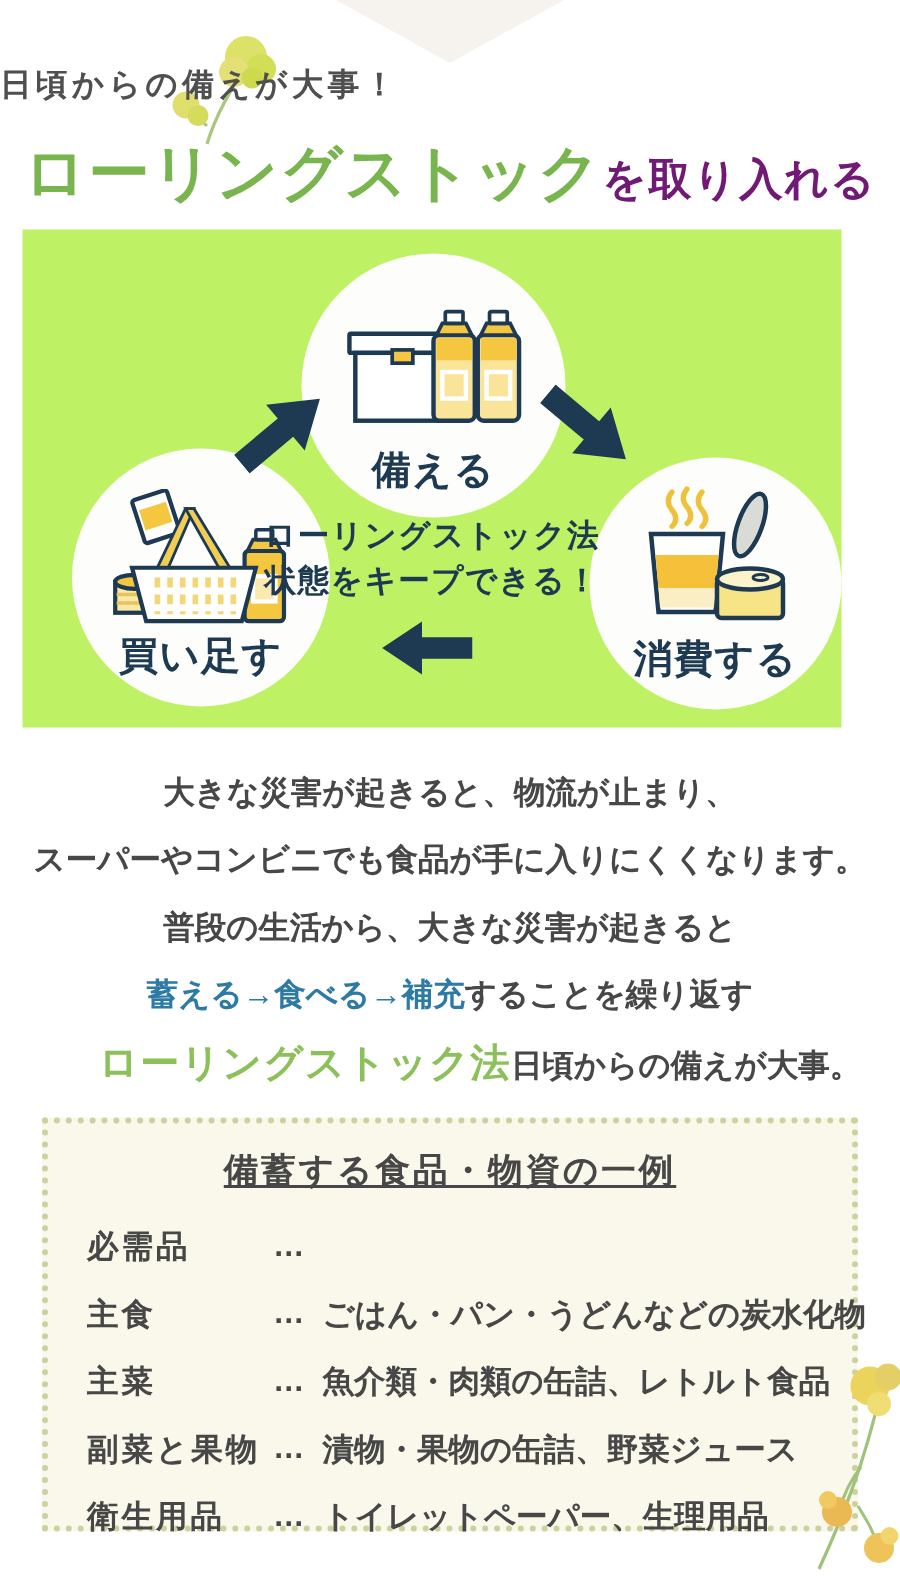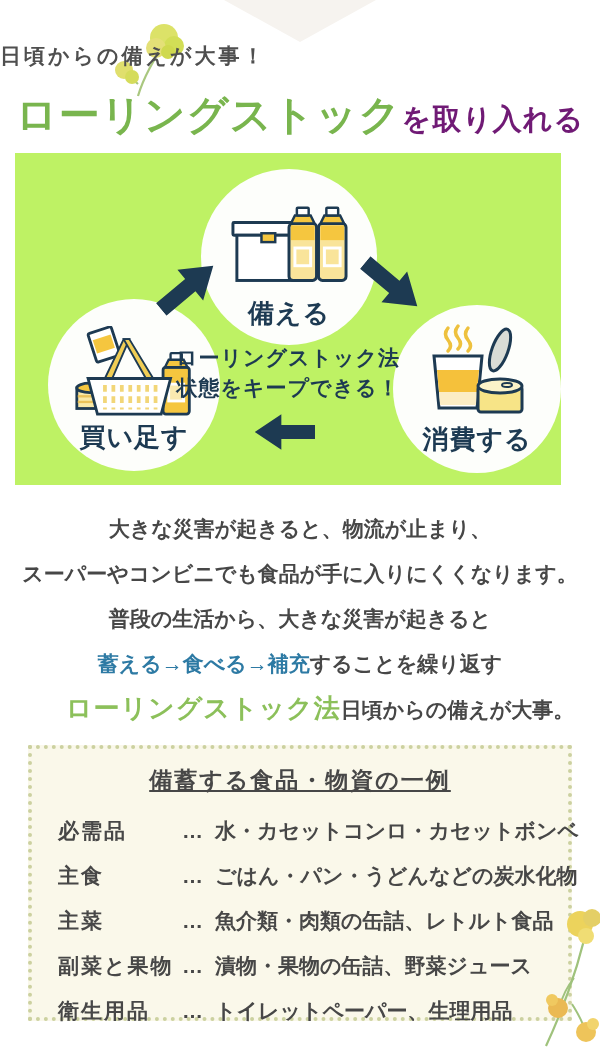--- a/index.html
+++ b/index.html
@@ -214,21 +214,20 @@
       <span class="hl-green">ローリングストック法</span><span>日頃からの備えが大事。</span>
     </div>
   </div>
 
   <div class="supply-box">
     <div class="supply-title">備蓄する食品・物資の一例</div>
     <div class="supply-list">
       <div class="supply-row">
         <span class="supply-category">必需品</span>
         <span class="supply-separator">…</span>
-        <span class="supply-examples">水・カセットコンロ・カセットボンベ</span>
       </div>
       <div class="supply-row">
         <span class="supply-category">主食</span>
         <span class="supply-separator">…</span>
         <span class="supply-examples">ごはん・パン・うどんなどの炭水化物</span>
       </div>
       <div class="supply-row">
         <span class="supply-category">主菜</span>
         <span class="supply-separator">…</span>
         <span class="supply-examples">魚介類・肉類の缶詰、レトルト食品</span>

